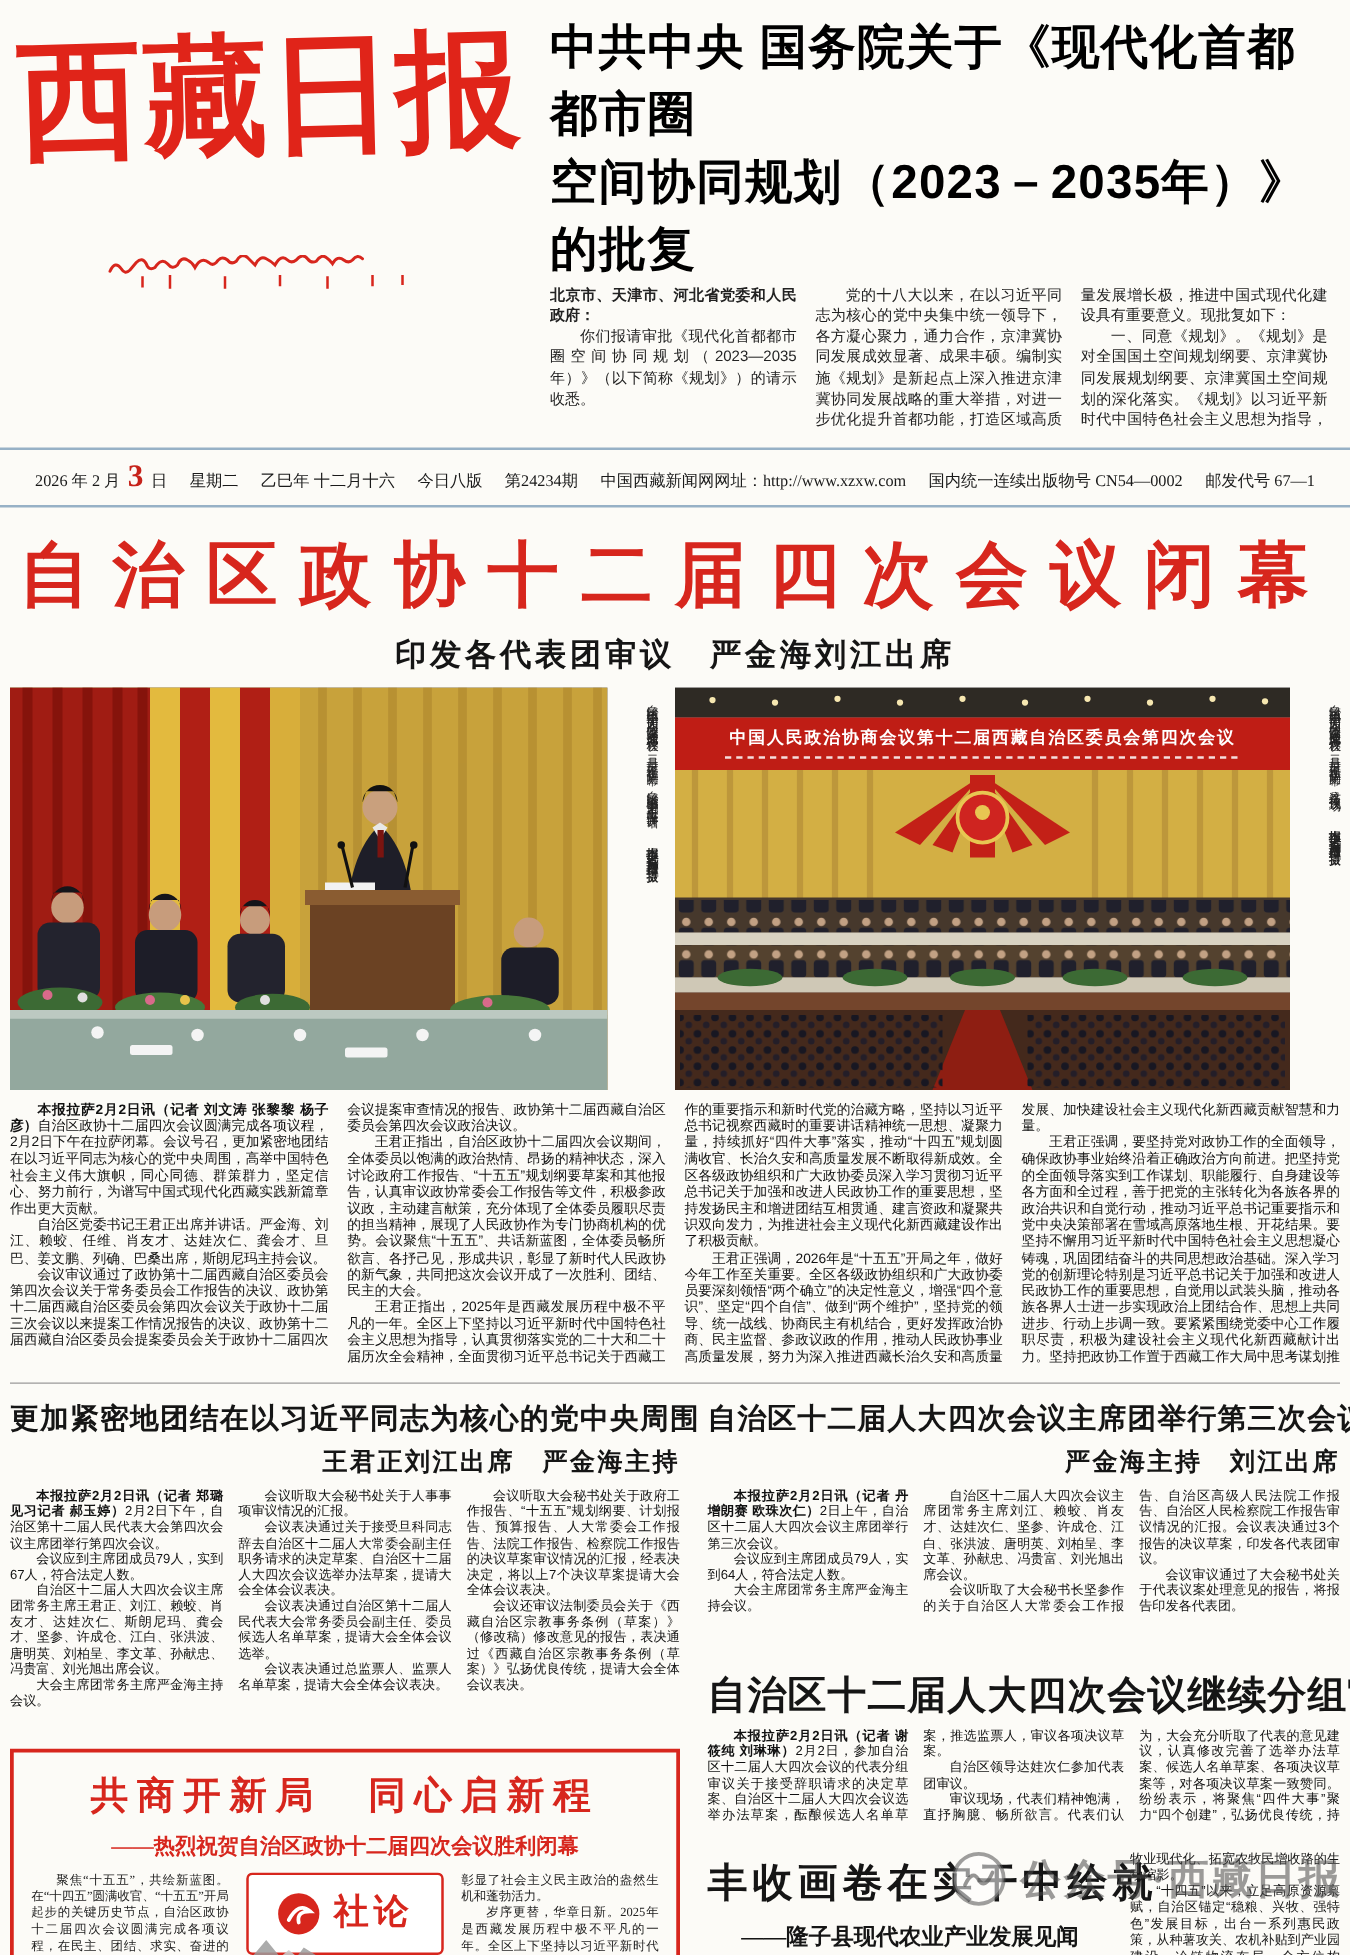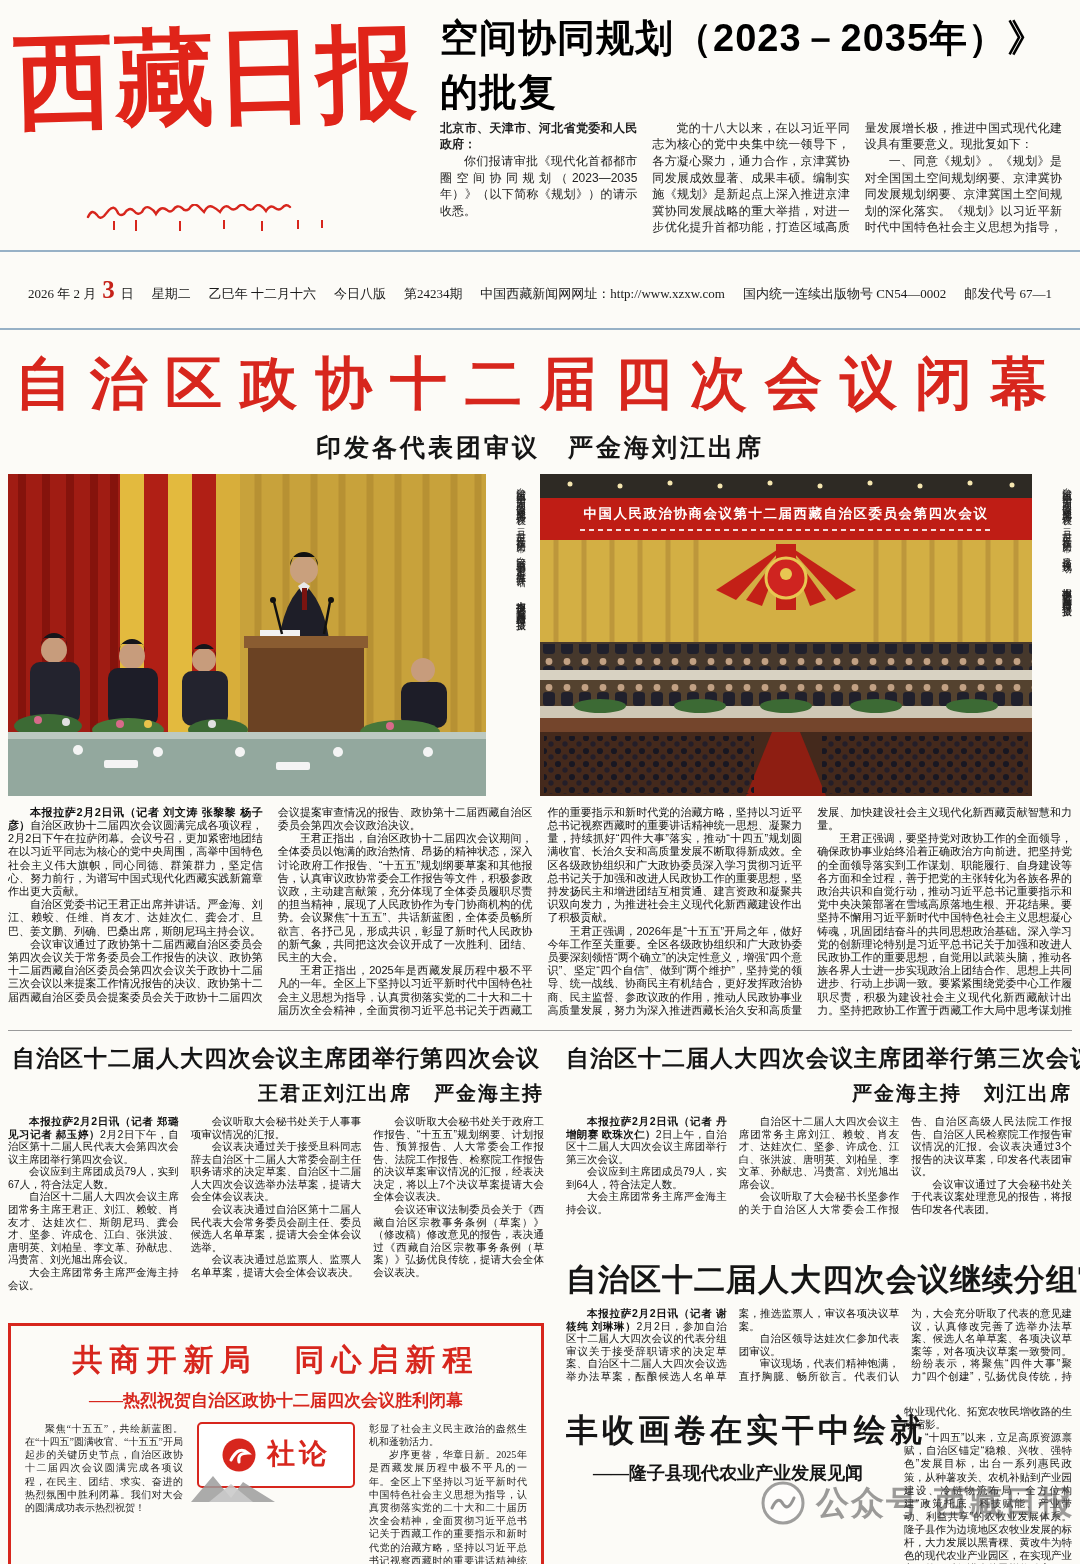--- a/index.html
+++ b/index.html
@@ -13,21 +13,21 @@
         transform:rotate(-1.5deg) scaleY(1.05);transform-origin:left top;white-space:nowrap;}
   .masthead-tib{margin:52px 0 0 72px;}
   .top-article{flex:1;padding:4px 6px 0 16px;}
   .top-headline{font-size:38px;font-weight:900;line-height:1.42;letter-spacing:1px;color:#000;}
   .approval-body{margin-top:0;column-count:3;column-gap:15px;height:120px;overflow:hidden;
         font-size:12px;line-height:1.38;text-align:justify;color:#222;}
   .approval-body p{margin:0;text-indent:2em;}
   .approval-body p.salutation{text-indent:0;font-weight:bold;}
   
   .date-bar{margin-top:10px;border-top:2px solid #97b1c6;border-bottom:2px solid #97b1c6;
-        display:flex;align-items:baseline;justify-content:space-between;padding:24px 28px;
+        display:flex;align-items:baseline;justify-content:space-between;padding:8px 28px;
         font-family:"Liberation Serif","DejaVu Serif",serif;font-size:13px;color:#1a1a1a;white-space:nowrap;}
   .date-bar .day{color:#c6221a;font-size:25px;font-weight:bold;margin:0 6px;}
   
   .lead-headline{font-size:57px;font-weight:900;color:#d7261d;text-align:center;
         letter-spacing:18px;margin:16px 0 2px 0;white-space:nowrap;}
   .lead-subhead{font-size:25px;font-weight:800;text-align:center;letter-spacing:3px;margin:8px 0 10px 0;
         font-family:"Liberation Serif","DejaVu Serif",serif;}
   .photos-row{display:flex;gap:10px;margin:6px 8px 0 8px;}
   .fig{display:flex;}
   .photo{display:block;background:#888;}
@@ -97,20 +97,21 @@
       <div class="masthead-tib">
         <svg width="252" height="32" viewBox="0 0 252 32">
           <path d="M4,13 q4,-9 9,-2 q3,5 7,1 l5,-6 q5,-5 8,1 q2,6 7,3 q5,-8 10,-3 q4,5 8,1 q3,-7 8,-4 q4,2 6,6 q5,-9 11,-4 q3,3 6,0 q4,-6 9,-2 q3,4 7,1 q4,-7 9,-3 q3,3 6,6 q4,-8 9,-5 q4,2 7,5 q5,-9 10,-4 q3,3 7,0 q5,-6 9,-1 q3,4 7,2 q4,-6 8,-3 q3,2 5,5 q4,-7 9,-3 q4,3 7,0 q4,-5 8,-1" stroke="#d7261d" stroke-width="2.4" fill="none" stroke-linecap="round"></path>
           <path d="M30,17 v9 M52,16 v11 M96,17 v10 M140,16 v9 M178,17 v10 M214,16 v9 M238,16 v8" stroke="#d7261d" stroke-width="2" fill="none"></path>
         </svg>
         
       </div>
     </div>
     <div class="top-article">
       <div class="top-headline">
+        <div>中共中央 国务院关于《现代化首都都市圈</div>
         <div>空间协同规划（2023－2035年）》的批复</div>
       </div>
       <div class="approval-body">
         <p class="salutation">北京市、天津市、河北省党委和人民政府：</p>
         <p>你们报请审批《现代化首都都市圈空间协同规划（2023—2035年）》（以下简称《规划》）的请示收悉。</p>
         <p>党的十八大以来，在以习近平同志为核心的党中央集中统一领导下，各方凝心聚力，通力合作，京津冀协同发展成效显著、成果丰硕。编制实施《规划》是新起点上深入推进京津冀协同发展战略的重大举措，对进一步优化提升首都功能，打造区域高质量发展增长极，推进中国式现代化建设具有重要意义。现批复如下：</p>
         <p>一、同意《规划》。《规划》是对全国国土空间规划纲要、京津冀协同发展规划纲要、京津冀国土空间规划的深化落实。《规划》以习近平新时代中国特色社会主义思想为指导，全面贯彻习近平总书记关于京津冀协同发展、首都规划建设的重要讲话和重要指示精神，贯彻落实中央城市工作会议精神，坚持央地联动、三地协同，坚持深化改革、系统布局，坚持多规合一、协同实施，探索构建主体功能明显、优势互补、高质量发展的区域经济布局和国土空间体系。制定实施《规划》对全国其他都市圈空间协同工作具有示范作用。</p>
 
       </div>
     </div>
@@ -304,21 +305,21 @@
     <p>王君正强调，2026年是“十五五”开局之年，做好今年工作至关重要。全区各级政协组织和广大政协委员要深刻领悟“两个确立”的决定性意义，增强“四个意识”、坚定“四个自信”、做到“两个维护”，坚持党的领导、统一战线、协商民主有机结合，更好发挥政治协商、民主监督、参政议政的作用，推动人民政协事业高质量发展，努力为深入推进西藏长治久安和高质量发展、加快建设社会主义现代化新西藏贡献智慧和力量。</p>
     <p><span>王君正强调，要坚持党对政协工作的全面领导，确保政协事业始终沿着正确政治方向前进。把坚持党的全面领导落实到工作谋划、职能履行、自身建设等各方面和全过程，善于把党的主张转化为各族各界的政治共识和自觉行动，推动习近平总书记重要指示和党中央决策部署在雪域高原落地生根、开花结果。要坚持不懈用习近平新时代中国特色社会主义思想凝心铸魂，巩固团结奋斗的共同思想政治基础。深入学习党的创新理论特别是习近平总书记关于加强和改进人民政协工作的重要思想，自觉用以武装头脑，推动各族各界人士进一步实现政治上团结合作、思想上共同进步、行动上步调一致。要紧紧围绕党委中心工作履职尽责，积极为建设社会主义现代化新西藏献计出力。坚持把政协工作置于西藏工作大局中思考谋划推动，围绕“四件大事”落实、“十五五”规划实施，深入推进协商议政，提出有针对性、可操作性的对策建议，着力加强民主监督，切实做到协商有方、监督有力、参政有为。</span></p>
   </div>
 
   <hr class="section-rule">
 
   <div class="mid-row">
 
     <div class="stack-left">
       <div>
-        <div class="mid-head">自治区十二届人大四次会议主席团举行第四次会议</div>
+        <div class="mid-head">更加紧密地团结在以习近平同志为核心的党中央周围</div>
         <div class="mid-sub">王君正刘江出席　严金海主持</div>
         <div class="col-body p4-body">
           <p><span class="bl">本报拉萨2月2日讯（记者 郑璐 见习记者 郝玉婷）</span><span>2月2日下午，自治区第十二届人民代表大会第四次会议主席团举行第四次会议。</span></p>
           <p>会议应到主席团成员79人，实到67人，符合法定人数。</p>
           <p>自治区十二届人大四次会议主席团常务主席王君正、刘江、赖蛟、肖友才、达娃次仁、斯朗尼玛、龚会才、坚参、许成仓、江白、张洪波、唐明英、刘柏呈、李文革、孙献忠、冯贵富、刘光旭出席会议。</p>
           <p>大会主席团常务主席严金海主持会议。</p>
           <p>会议听取大会秘书处关于人事事项审议情况的汇报。</p>
           <p>会议表决通过关于接受旦科同志辞去自治区十二届人大常委会副主任职务请求的决定草案、自治区十二届人大四次会议选举办法草案，提请大会全体会议表决。</p>
           <p>会议表决通过自治区第十二届人民代表大会常务委员会副主任、委员候选人名单草案，提请大会全体会议选举。</p>
           <p>会议表决通过总监票人、监票人名单草案，提请大会全体会议表决。</p>

